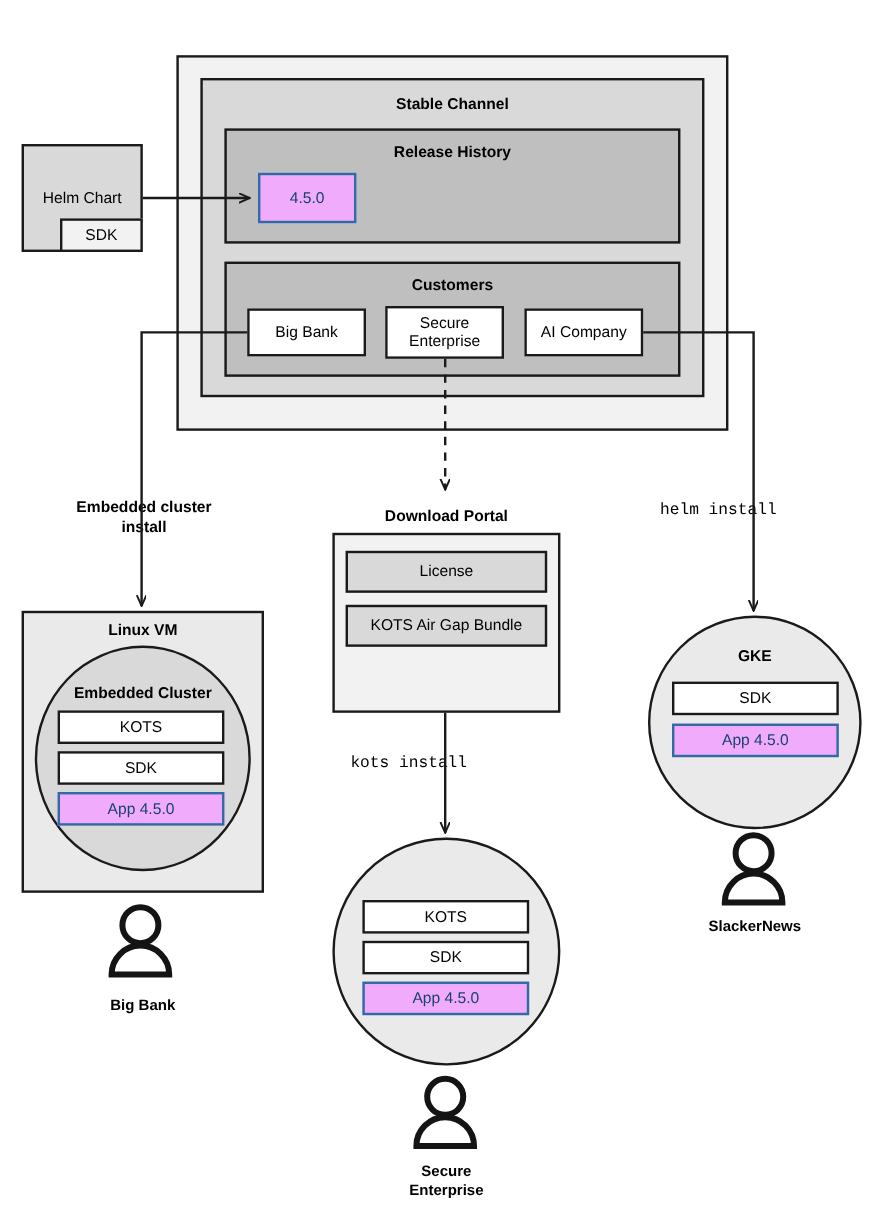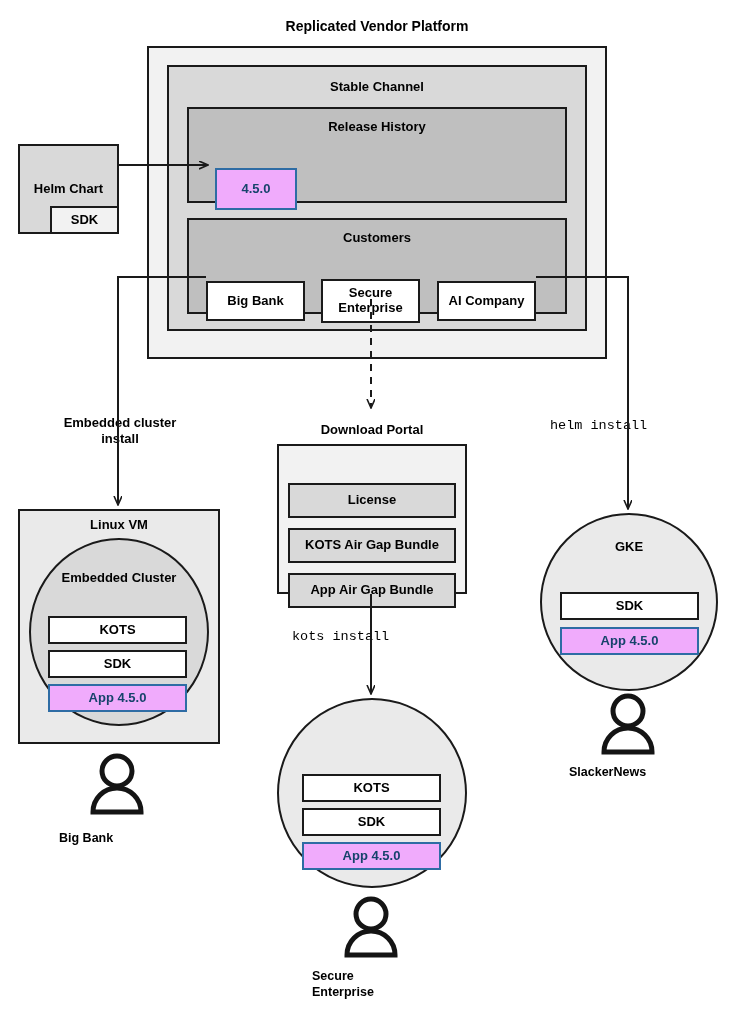--- a/index.html
+++ b/index.html
@@ -3,51 +3,50 @@
 <meta charset="utf-8">
 <style>
   html,body{margin:0;padding:0;background:#ffffff;}
   body{width:734px;height:1026px;position:relative;overflow:hidden;
        font-family:"Liberation Sans", sans-serif;color:#000;}
   #stage{position:absolute;left:0;top:0;width:734px;height:1026px;}
 
   
   .node{position:absolute;box-sizing:border-box;}
   .box{border:2px solid #1a1a1a;display:flex;align-items:center;justify-content:center;
-       text-align:left;font-weight:bold;font-size:13px;line-height:1.15;margin-top:24px;}
+       text-align:left;font-weight:normal;font-size:13px;line-height:1.15;}
   .boxlabeltop{border:2px solid #1a1a1a;box-sizing:border-box;}
 
   .fill-lightest{background:#f2f2f2;}
   .fill-light{background:#eaeaea;}
   .fill-gray{background:#d9d9d9;}
   .fill-mid{background:#bfbfbf;}
   .fill-white{background:#ffffff;}
   .fill-blue{background:#f0abfc;border-color:#2e6ca4;color:#16436b;}
 
   .caption{position:absolute;text-align:center;font-weight:bold;font-size:13px;
            line-height:1.25;}
   .caption-mono{position:absolute;font-weight:normal;font-size:13.5px;
            line-height:1.25;font-family:"Liberation Mono", monospace;}
-  .plain{position:absolute;text-align:left;font-weight:bold;font-size:12.5px;line-height:1.3;}
+  .plain{position:absolute;text-align:center;font-weight:bold;font-size:12.5px;line-height:1.3;}
 
   .circle{position:absolute;box-sizing:border-box;border:2.5px solid #1a1a1a;
           border-radius:50%;}
 
   svg.overlay{position:absolute;left:0;top:0;width:734px;height:1026px;overflow:visible;
               pointer-events:none;}
   .ln{stroke:#1a1a1a;stroke-width:2;fill:none;}
   .ln-dash{stroke:#1a1a1a;stroke-width:2;fill:none;stroke-dasharray:7 6;}
   .person{stroke:#141414;fill:none;stroke-width:5;}
 </style>
 </head>
 <body>
 
 <div id="stage">
 
-  <div class="caption" style="left:147px;top:18px;width:460px;font-size:14px;">Replicated Vendor Platform</div>
 
   <div class="node boxlabeltop fill-lightest" style="left:147px;top:46px;width:460px;height:313px;"></div>
 
   <div class="node boxlabeltop fill-gray" style="left:167px;top:65px;width:420px;height:266px;"></div>
   <div class="caption" style="left:167px;top:79px;width:420px;">Stable Channel</div>
 
   <div class="node boxlabeltop fill-mid" style="left:187px;top:107px;width:380px;height:96px;"></div>
   <div class="caption" style="left:187px;top:119px;width:380px;">Release History</div>
 
   <div class="node box fill-blue" style="left:215px;top:144px;width:82px;height:42px;">4.5.0</div>
@@ -71,21 +70,20 @@
   </div>
 
   <div class="caption-mono" style="left:550px;top:418px;width:160px;">helm install</div>
 
   <div class="caption-mono" style="left:292px;top:629px;width:160px;">kots install</div>
 
   <div class="caption" style="left:277px;top:422px;width:190px;">Download Portal</div>
   <div class="node boxlabeltop fill-lightest" style="left:277px;top:444px;width:190px;height:150px;"></div>
   <div class="node box fill-gray" style="left:288px;top:459px;width:168px;height:35px;">License</div>
   <div class="node box fill-gray" style="left:288px;top:504px;width:168px;height:35px;">KOTS Air Gap Bundle</div>
-  <div class="node box fill-gray" style="left:288px;top:549px;width:168px;height:35px;">App Air Gap Bundle</div>
 
   <div class="node boxlabeltop fill-light" style="left:18px;top:509px;width:202px;height:235px;"></div>
   <div class="caption" style="left:18px;top:517px;width:202px;">Linux VM</div>
   <div class="circle fill-gray" style="left:29px;top:538px;width:180px;height:188px;"></div>
   <div class="caption" style="left:29px;top:570px;width:180px;">Embedded Cluster</div>
   <div class="node box fill-white" style="left:48px;top:592px;width:139px;height:28px;">KOTS</div>
   <div class="node box fill-white" style="left:48px;top:626px;width:139px;height:28px;">SDK</div>
   <div class="node box fill-blue" style="left:48px;top:660px;width:139px;height:28px;">App 4.5.0</div>
 
   <div class="plain" style="left:59px;top:830px;width:120px;">Big Bank</div>

